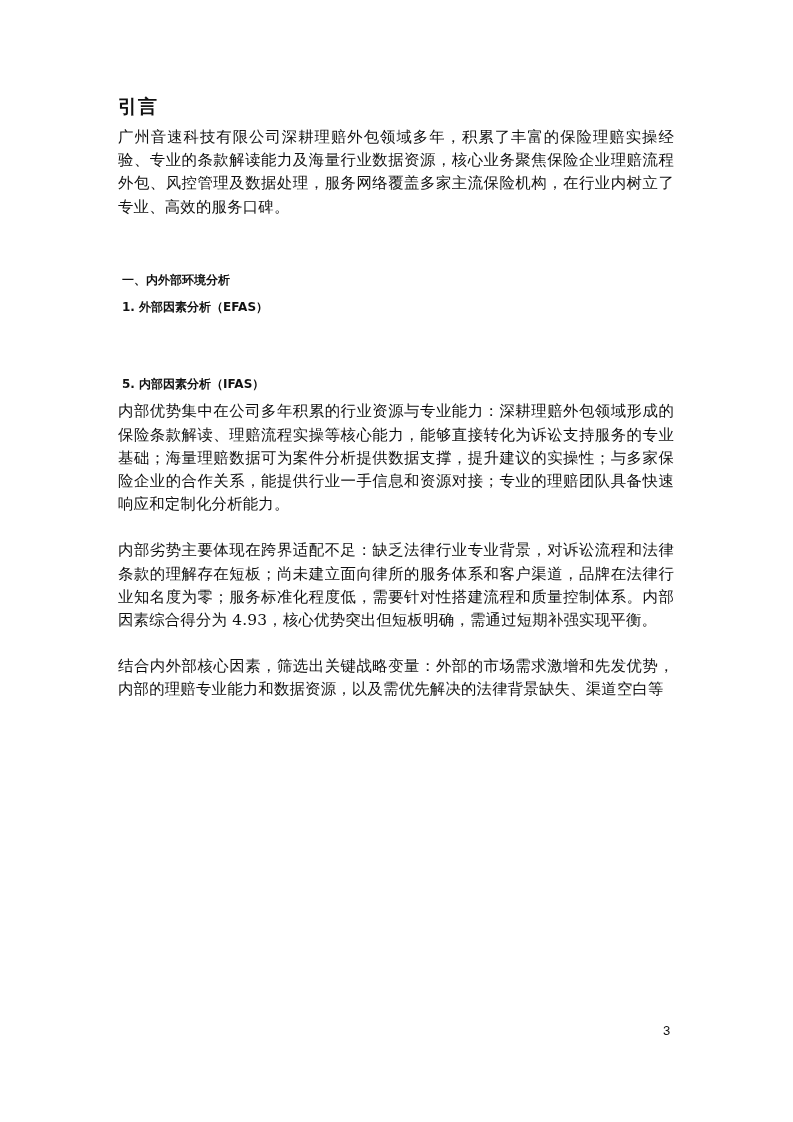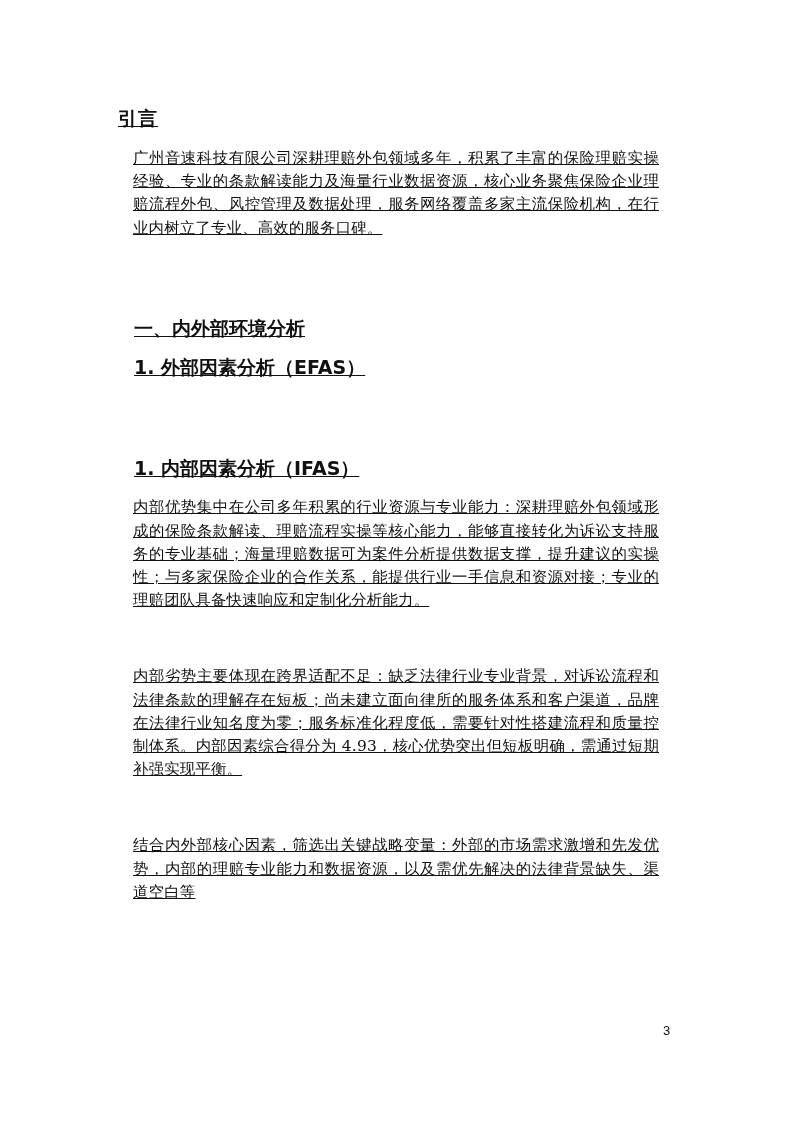--- a/index.html
+++ b/index.html
@@ -1,43 +1,43 @@
 <!DOCTYPE html>
 <html><head>
 <meta charset="utf-8">
 <style>
   html, body { margin: 0; padding: 0; background: #ffffff; }
   body { width: 793px; height: 1122px; position: relative; overflow: hidden;
          font-family: "DejaVu Serif", "Liberation Serif", serif; color: #111; }
-  .page { position: absolute; left: 118px; top: 104px; width: 556px; text-decoration: underline; }
+  .page { position: absolute; left: 118px; top: 92px; width: 556px; }
   .h-intro { font-family: "DejaVu Sans", "Liberation Sans", sans-serif; font-weight: bold;
              font-size: 19px; line-height: 28px; margin: 0 0 6px 0; letter-spacing: 1px; }
-  .p { font-size: 15.4px; line-height: 23.2px; margin: 15px; text-align: justify;
+  .p { font-size: 15.4px; line-height: 23.2px; margin: 0; text-align: justify;
        text-align-last: left; letter-spacing: 0.2px; }
   .gap { height: 23px; }
   .h1, .h2 { font-family: "DejaVu Sans", "Liberation Sans", sans-serif; font-weight: bold;
-             font-size: 19px; line-height: 23.2px; margin: 16px; }
+             font-size: 12px; line-height: 23.2px; margin: 4px; }
   .page-number { position: absolute; left: 663px; top: 1023px; font-size: 13px;
                  font-family: "Liberation Sans", sans-serif; }
 </style>
 </head>
 <body>
 
 <div class="page">
   <h1 class="h-intro">引言</h1>
   <p class="p">广州音速科技有限公司深耕理赔外包领域多年，积累了丰富的保险理赔实操经验、专业的条款解读能力及海量行业数据资源，核心业务聚焦保险企业理赔流程外包、风控管理及数据处理，服务网络覆盖多家主流保险机构，在行业内树立了专业、高效的服务口碑。</p>
   <div class="gap"></div>
   <div class="gap"></div>
 
   <h2 class="h1">一、内外部环境分析</h2>
   <h3 class="h2">1.  外部因素分析（EFAS）</h3>
   <div class="gap"></div>
   <div class="gap"></div>
 
-  <h3 class="h2">1.  内部因素分析（IFAS）</h3>
+  <h3 class="h2">5.  内部因素分析（IFAS）</h3>
   <p class="p">内部优势集中在公司多年积累的行业资源与专业能力：深耕理赔外包领域形成的保险条款解读、理赔流程实操等核心能力，能够直接转化为诉讼支持服务的专业基础；海量理赔数据可为案件分析提供数据支撑，提升建议的实操性；与多家保险企业的合作关系，能提供行业一手信息和资源对接；专业的理赔团队具备快速响应和定制化分析能力。</p>
   <div class="gap"></div>
   <p class="p">内部劣势主要体现在跨界适配不足：缺乏法律行业专业背景，对诉讼流程和法律条款的理解存在短板；尚未建立面向律所的服务体系和客户渠道，品牌在法律行业知名度为零；服务标准化程度低，需要针对性搭建流程和质量控制体系。内部因素综合得分为 4.93，核心优势突出但短板明确，需通过短期补强实现平衡。</p>
   <div class="gap"></div>
 
   <p class="p">结合内外部核心因素，筛选出关键战略变量：外部的市场需求激增和先发优势，内部的理赔专业能力和数据资源，以及需优先解决的法律背景缺失、渠道空白等</p>
 </div>
 
 <div class="page-number">3</div>
 

